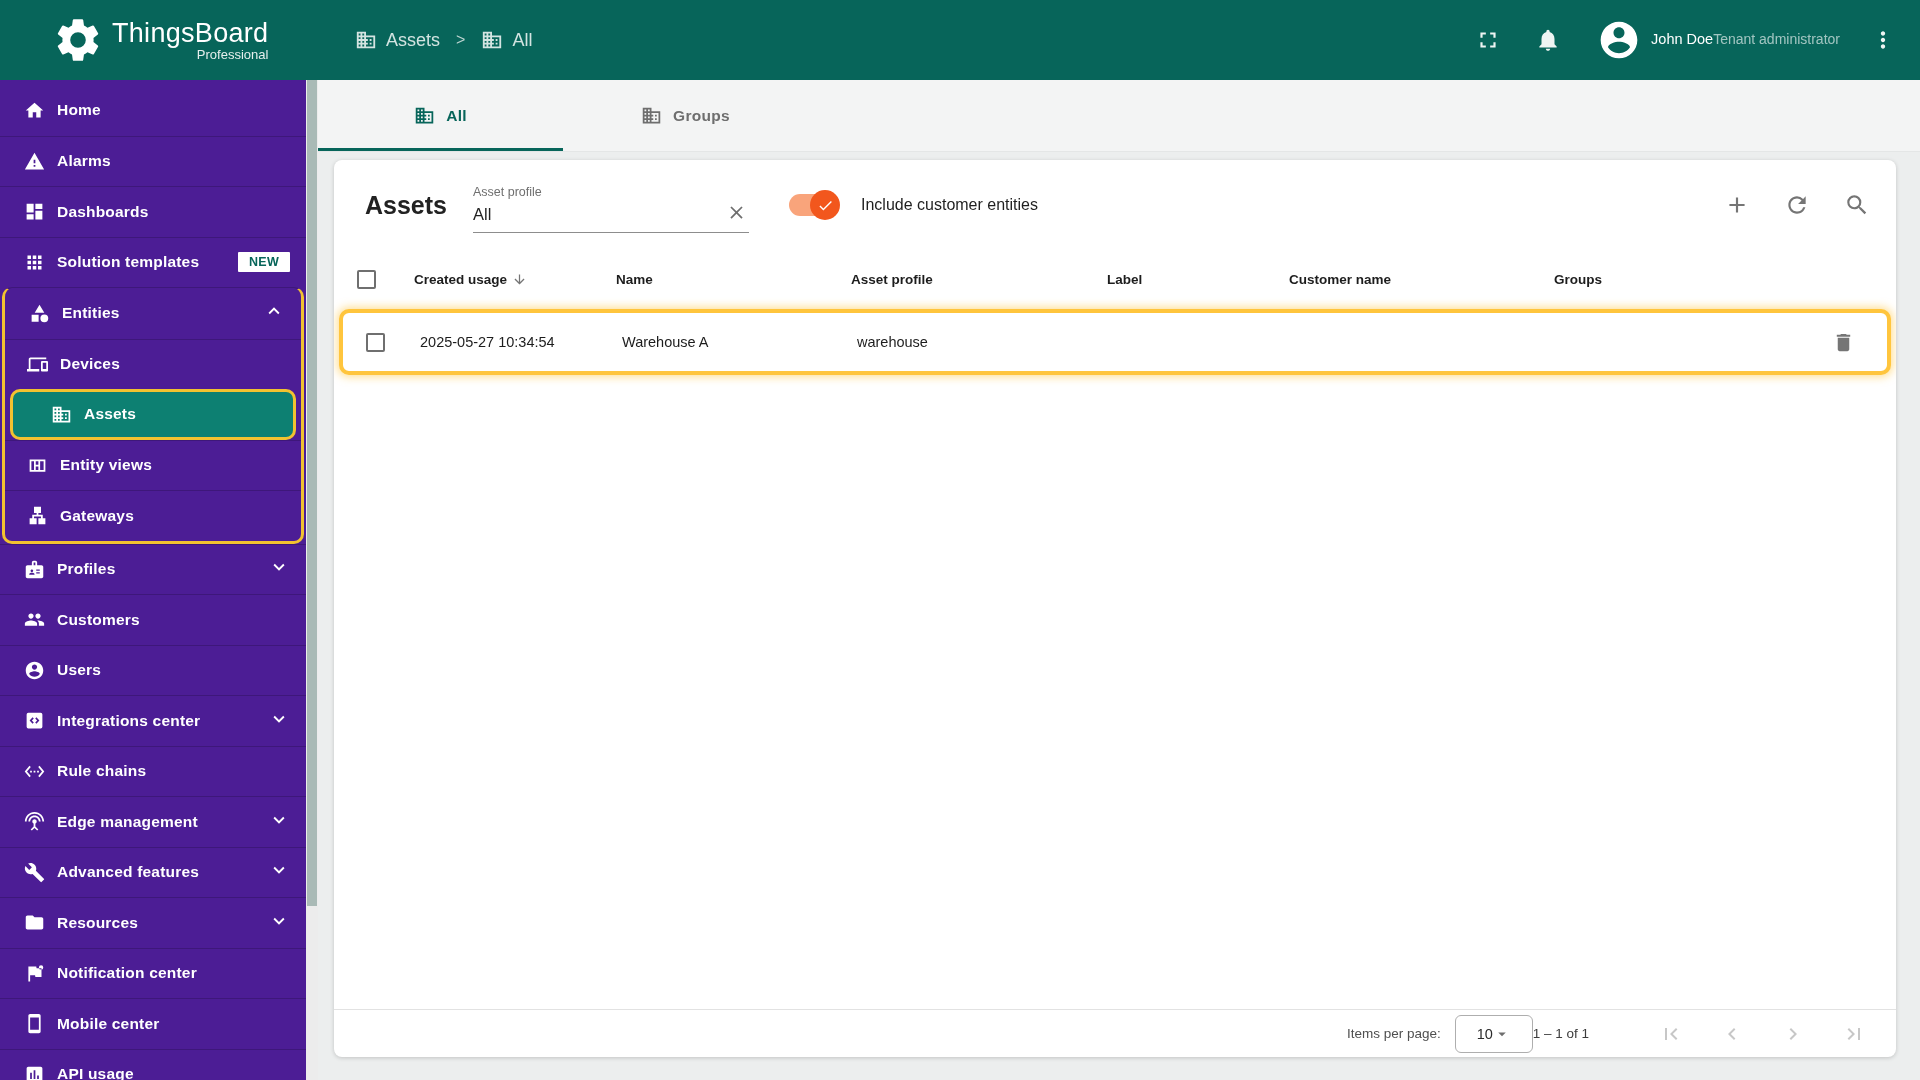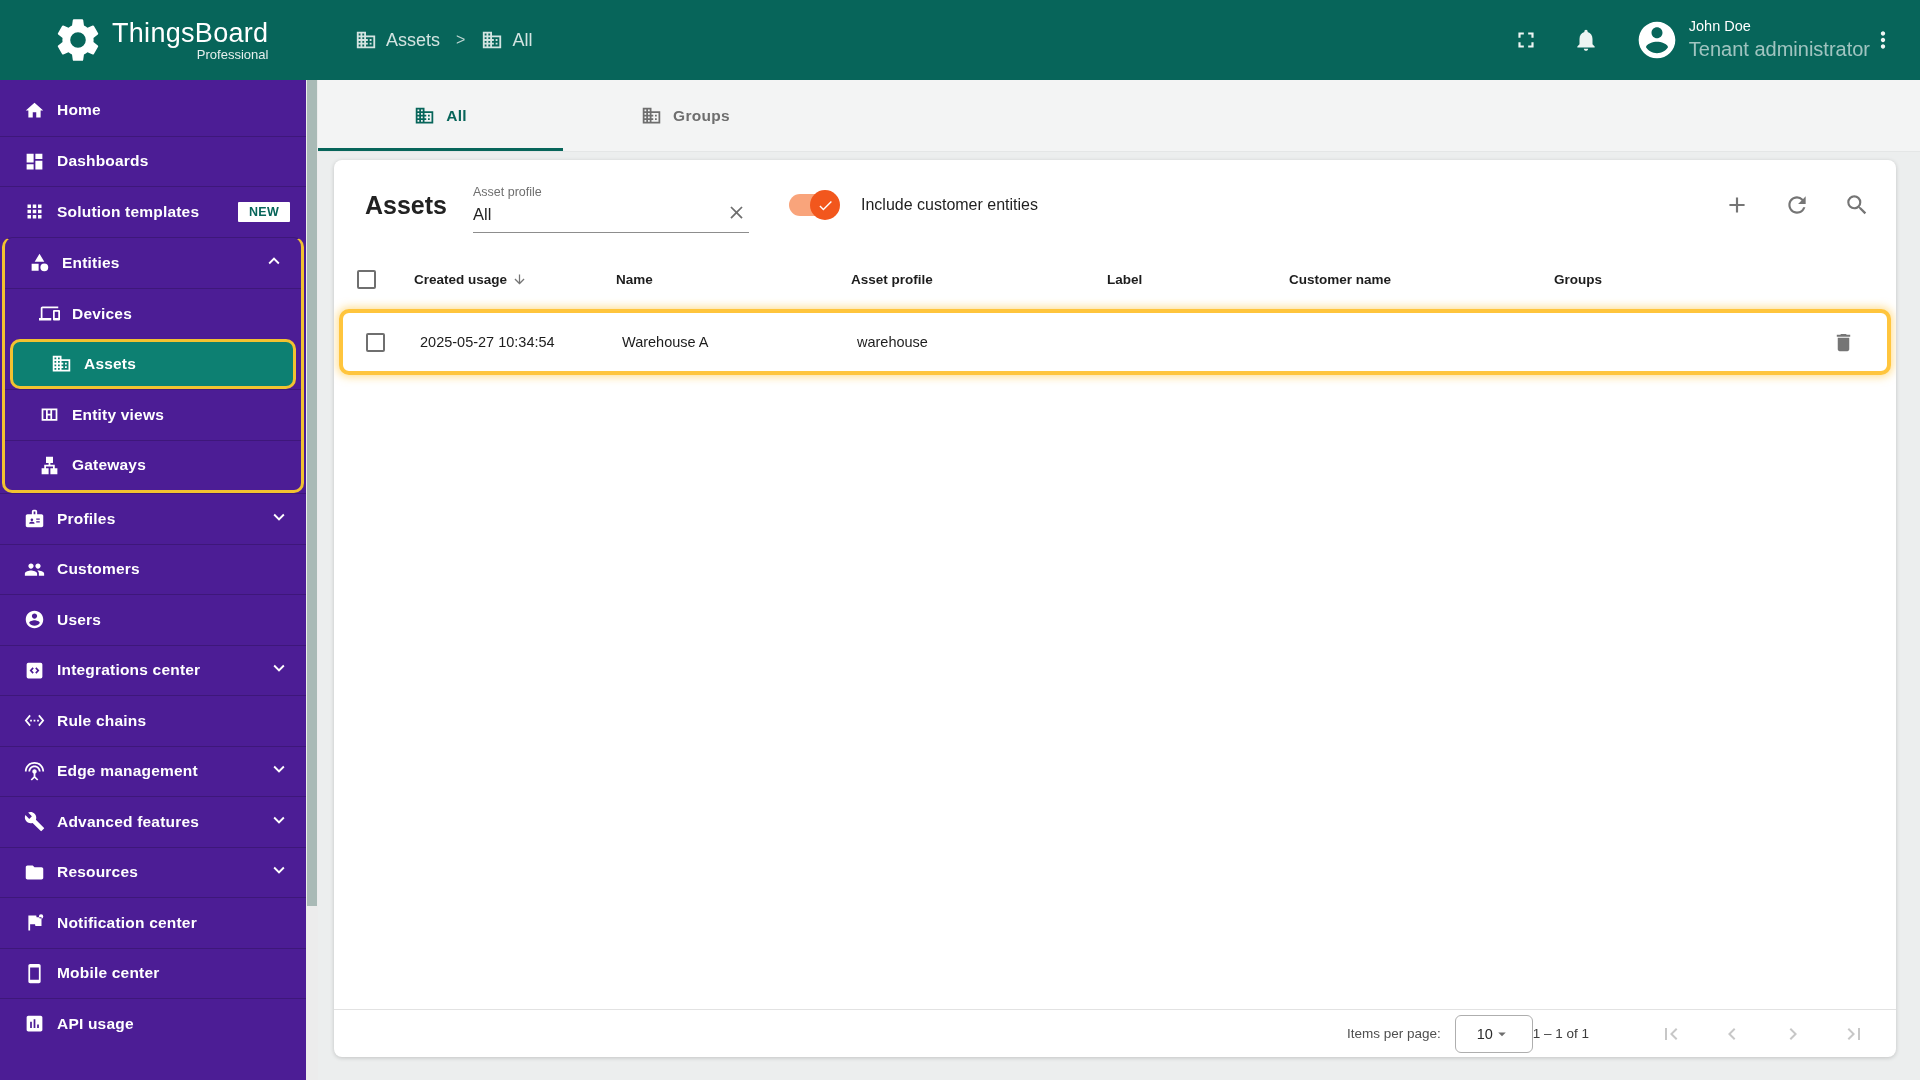--- a/index.html
+++ b/index.html
@@ -18,35 +18,35 @@
   .breadcrumb { position:absolute; left:355px; top:0; height:80px; display:flex; align-items:center; gap:12px;
                 color:#d3e4e1; font-size:18px; }
   .crumb { display:flex; align-items:center; gap:9px; }
   .crumb svg { width:22px; height:22px; fill:#d3e4e1; }
   .crumb-sep { font-size:16px; color:#bcd4d0; margin:0 4px; }
   .top-right { position:absolute; right:24px; top:0; height:80px; display:flex; align-items:center; }
   .icon-btn { background:none; border:none; cursor:pointer; display:flex; align-items:center; justify-content:center; }
   .top-right .icon-btn svg { width:26px; height:26px; fill:#eef5f3; }
   .avatar { width:44px; height:44px; margin-left:36px; }
   .avatar svg { width:44px; height:44px; fill:#ffffff; }
-  .user-info { margin-left:10px; display:flex; flex-direction:column; line-height:1.35; }
+  .user-info { margin-left:10px; margin-right:30px; display:flex; flex-direction:row; line-height:1.35; }
   .user-name { color:#ffffff; font-size:14.5px; }
-  .user-role { color:rgba(255,255,255,.62); font-size:20px; }
+  .user-role { color:rgba(255,255,255,.62); font-size:14px; }
   .btn-fullscreen { margin-right:34px; }
 
   
   .sidebar { position:absolute; left:0; top:80px; width:306px; height:1000px; background:#4c1d95; overflow:hidden; }
   #sidebar-items { padding-top:5px; }
   #sidebar-items > * + * { border-top:1px solid rgba(0,0,0,.18); }
   .side-group { border:3px solid #f2c230; border-radius:10px; margin:0 2px; overflow:hidden; }
   .side-group > * + * { border-top:1px solid rgba(0,0,0,.18); }
   .side-item { height:50.5px; display:flex; align-items:center; padding:0 16px 0 24px; color:#fff; cursor:pointer; }
   .side-item svg.mi { width:21px; height:21px; fill:#fff; flex:none; }
   .side-item .lbl { margin-left:12px; font-size:15.5px; font-weight:600; letter-spacing:.2px; white-space:nowrap; }
-  .side-item.indent { padding-left:34px; }
+  .side-item.indent { padding-left:22px; }
   .side-item.selected { background:#0d8072; border:3px solid #f2c230; border-radius:10px; margin:0 5px; padding-left:38px; }
   .badge-new { margin-left:auto; background:#fff; color:#07655a; font-size:12.5px; font-weight:700;
                padding:3px 11px; border-radius:1px; letter-spacing:.3px; }
   .chev { margin-left:auto; }
   .chev svg { width:22px; height:22px; fill:#fff; }
   .side-scroll { position:absolute; left:306px; top:80px; width:12px; height:1000px; background:#ececec; }
   .side-scroll .thumb { position:absolute; left:1px; top:0; width:10px; height:826px; background:#a9bab6; }
 
   
   .main { position:absolute; left:318px; top:80px; width:1602px; height:1000px; background:#eceeee;
@@ -162,20 +162,26 @@
     </div>
   </header>
 
   <aside class="sidebar">
     <div id="sidebar-items">
         <div class="side-item">
           <svg viewBox="0 0 24 24" class="mi">
             <path d="M10 20v-6h4v6h5v-8h3L12 3 2 12h3v8z"></path>
           </svg>
           <span class="lbl">Home</span>
+        </div>
+        <div class="side-item">
+          <svg viewBox="0 0 24 24" class="mi">
+            <path d="M1 21h22L12 2 1 21zm12-3h-2v-2h2v2zm0-4h-2v-4h2v4z"></path>
+          </svg>
+          <span class="lbl">Alarms</span>
         </div>
         <div class="side-item">
           <svg viewBox="0 0 24 24" class="mi">
             <path d="M3 13h8V3H3v10zm0 8h8v-6H3v6zm10 0h8V11h-8v10zm0-18v6h8V3h-8z"></path>
           </svg>
           <span class="lbl">Dashboards</span>
         </div>
         <div class="side-item">
           <svg viewBox="0 0 24 24" class="mi">
             <path d="M4 8h4V4H4v4zm6 0h4V4h-4v4zm6-4v4h4V4h-4zM4 14h4v-4H4v4zm6 0h4v-4h-4v4zm6 0h4v-4h-4v4zM4 20h4v-4H4v4zm6 0h4v-4h-4v4zm6 0h4v-4h-4v4z"></path>

